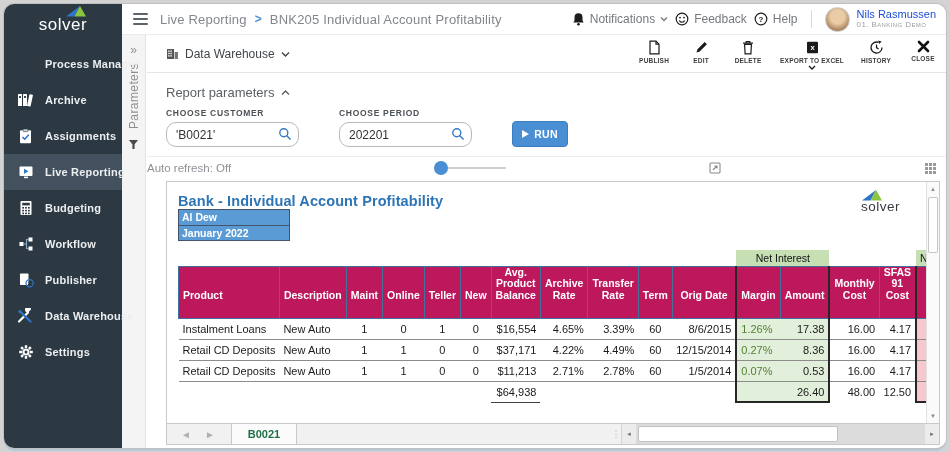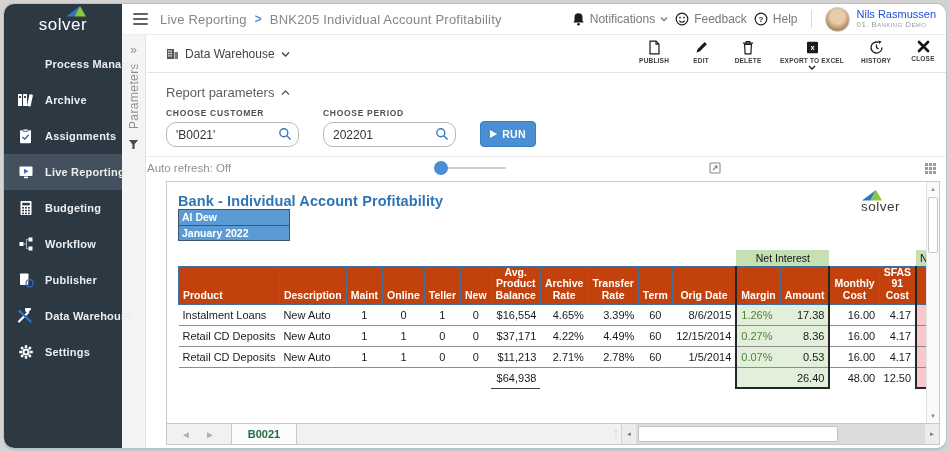--- a/index.html
+++ b/index.html
@@ -51,21 +51,21 @@
   .content { position:absolute; left:143px; top:31px; right:0; bottom:0; background:#fff; }
   .toolbar { height:38px; border-bottom:1px solid #e4e4e4; display:flex; align-items:center; padding:0 8px 0 19px; }
   .src-picker { display:flex; align-items:center; gap:6px; font-size:12px; color:#3f454b; cursor:pointer; }
   .actions { margin-left:auto; display:flex; align-items:flex-start; gap:17px; padding-top:3px; }
   .action { display:flex; flex-direction:column; align-items:center; gap:2px; cursor:pointer; min-width:30px; }
   .action-label { font-size:6.5px; font-weight:bold; color:#3c3c3c; letter-spacing:.2px; white-space:nowrap; }
   .action .sub-chev { margin-top:-1px; }
 
   .rp-section { padding:12px 0 0 19px; }
   .rp-title { font-size:13px; color:#5a5f64; display:flex; align-items:center; gap:7px; cursor:pointer; }
-  .rp-fields { display:flex; align-items:flex-end; gap:24px; margin-top:8px; }
+  .rp-fields { display:flex; align-items:flex-end; gap:40px; margin-top:8px; }
   .field-label { font-size:8.5px; font-weight:bold; color:#4d5257; letter-spacing:.7px; margin-bottom:4px; }
   .input-wrap { position:relative; width:133px; }
   .input-wrap input { width:100%; height:25px; border:1px solid #b9b9b9; border-radius:10px; padding:0 26px 0 9px; font-size:12px; color:#333; font-family:"Liberation Sans",sans-serif; outline:none; }
   .input-wrap .mag { position:absolute; right:7px; top:5px; }
   .run-btn { height:26px; width:56px; background:#4a8fd3; border:1px solid #3a7ec2; border-radius:4px; color:#fff; font-size:10.5px; font-weight:bold; display:flex; align-items:center; justify-content:center; gap:5px; cursor:pointer; letter-spacing:.3px; }
   .run-btn .play { width:0; height:0; border-left:7px solid #fff; border-top:4.5px solid transparent; border-bottom:4.5px solid transparent; }
 
   .refresh-row { margin-top:9px; border-top:1px solid #ededed; height:23px; display:flex; align-items:center; justify-content:space-between; gap:8px; padding-right:9px; }
   .refresh-label { font-size:11.5px; color:#8d9196; }
   .slider { position:relative; width:72px; height:14px; }
@@ -84,21 +84,21 @@
   .info-cells { width:112px; border:1px solid #44546a; }
   .info-cell { height:15px; background:#5b9bd5; color:#fff; font-size:10.5px; font-weight:bold; padding:1px 0 0 3px; }
   .info-cell + .info-cell { border-top:1px solid #44546a; }
   .rpt-logo { position:absolute; top:8px; right:26px; text-align:center; }
   .rpt-logo .txt { font-size:13.5px; color:#3a3a3a; letter-spacing:.5px; margin-top:-2px; }
 
   table.rpt { border-collapse:collapse; table-layout:fixed; margin-top:9px; font-size:11px; color:#1a1a1a; }
   .rpt td, .rpt th { padding:0 4px; white-space:nowrap; overflow:hidden; }
   .rpt .grp td { height:16px; border:none; font-size:10.5px; }
   .rpt .gh { background:#c6e0b4; border:2px solid #262626; border-bottom:none; text-align:center; color:#111; }
-  .rpt .hdr th { background:#c2410c; color:#fff; font-weight:bold; font-size:10.5px; border:1px solid #41719c; vertical-align:bottom; padding-bottom:2px; line-height:1.12; white-space:normal; height:30px; }
+  .rpt .hdr th { background:#be185d; color:#fff; font-weight:bold; font-size:10.5px; border:1px solid #41719c; vertical-align:bottom; padding-bottom:16px; line-height:1.12; white-space:normal; height:30px; }
   .rpt .hdr th.al { text-align:left; }
   .rpt .data td { height:21px; border-bottom:1px solid #8c8c8c; }
   .rpt .tot td { height:21px; }
   .al{text-align:left}.ac{text-align:center}.ar{text-align:right}
   .aml{text-align:left; padding-left:5px;}
   .ni { background:#e2efda; }
   .nil { border-left:2px solid #262626 !important; }
   .nir { border-right:2px solid #262626 !important; }
   .np { background:#f8c9cc; color:#c00000; }
   .npl { border-left:2px solid #262626 !important; }

